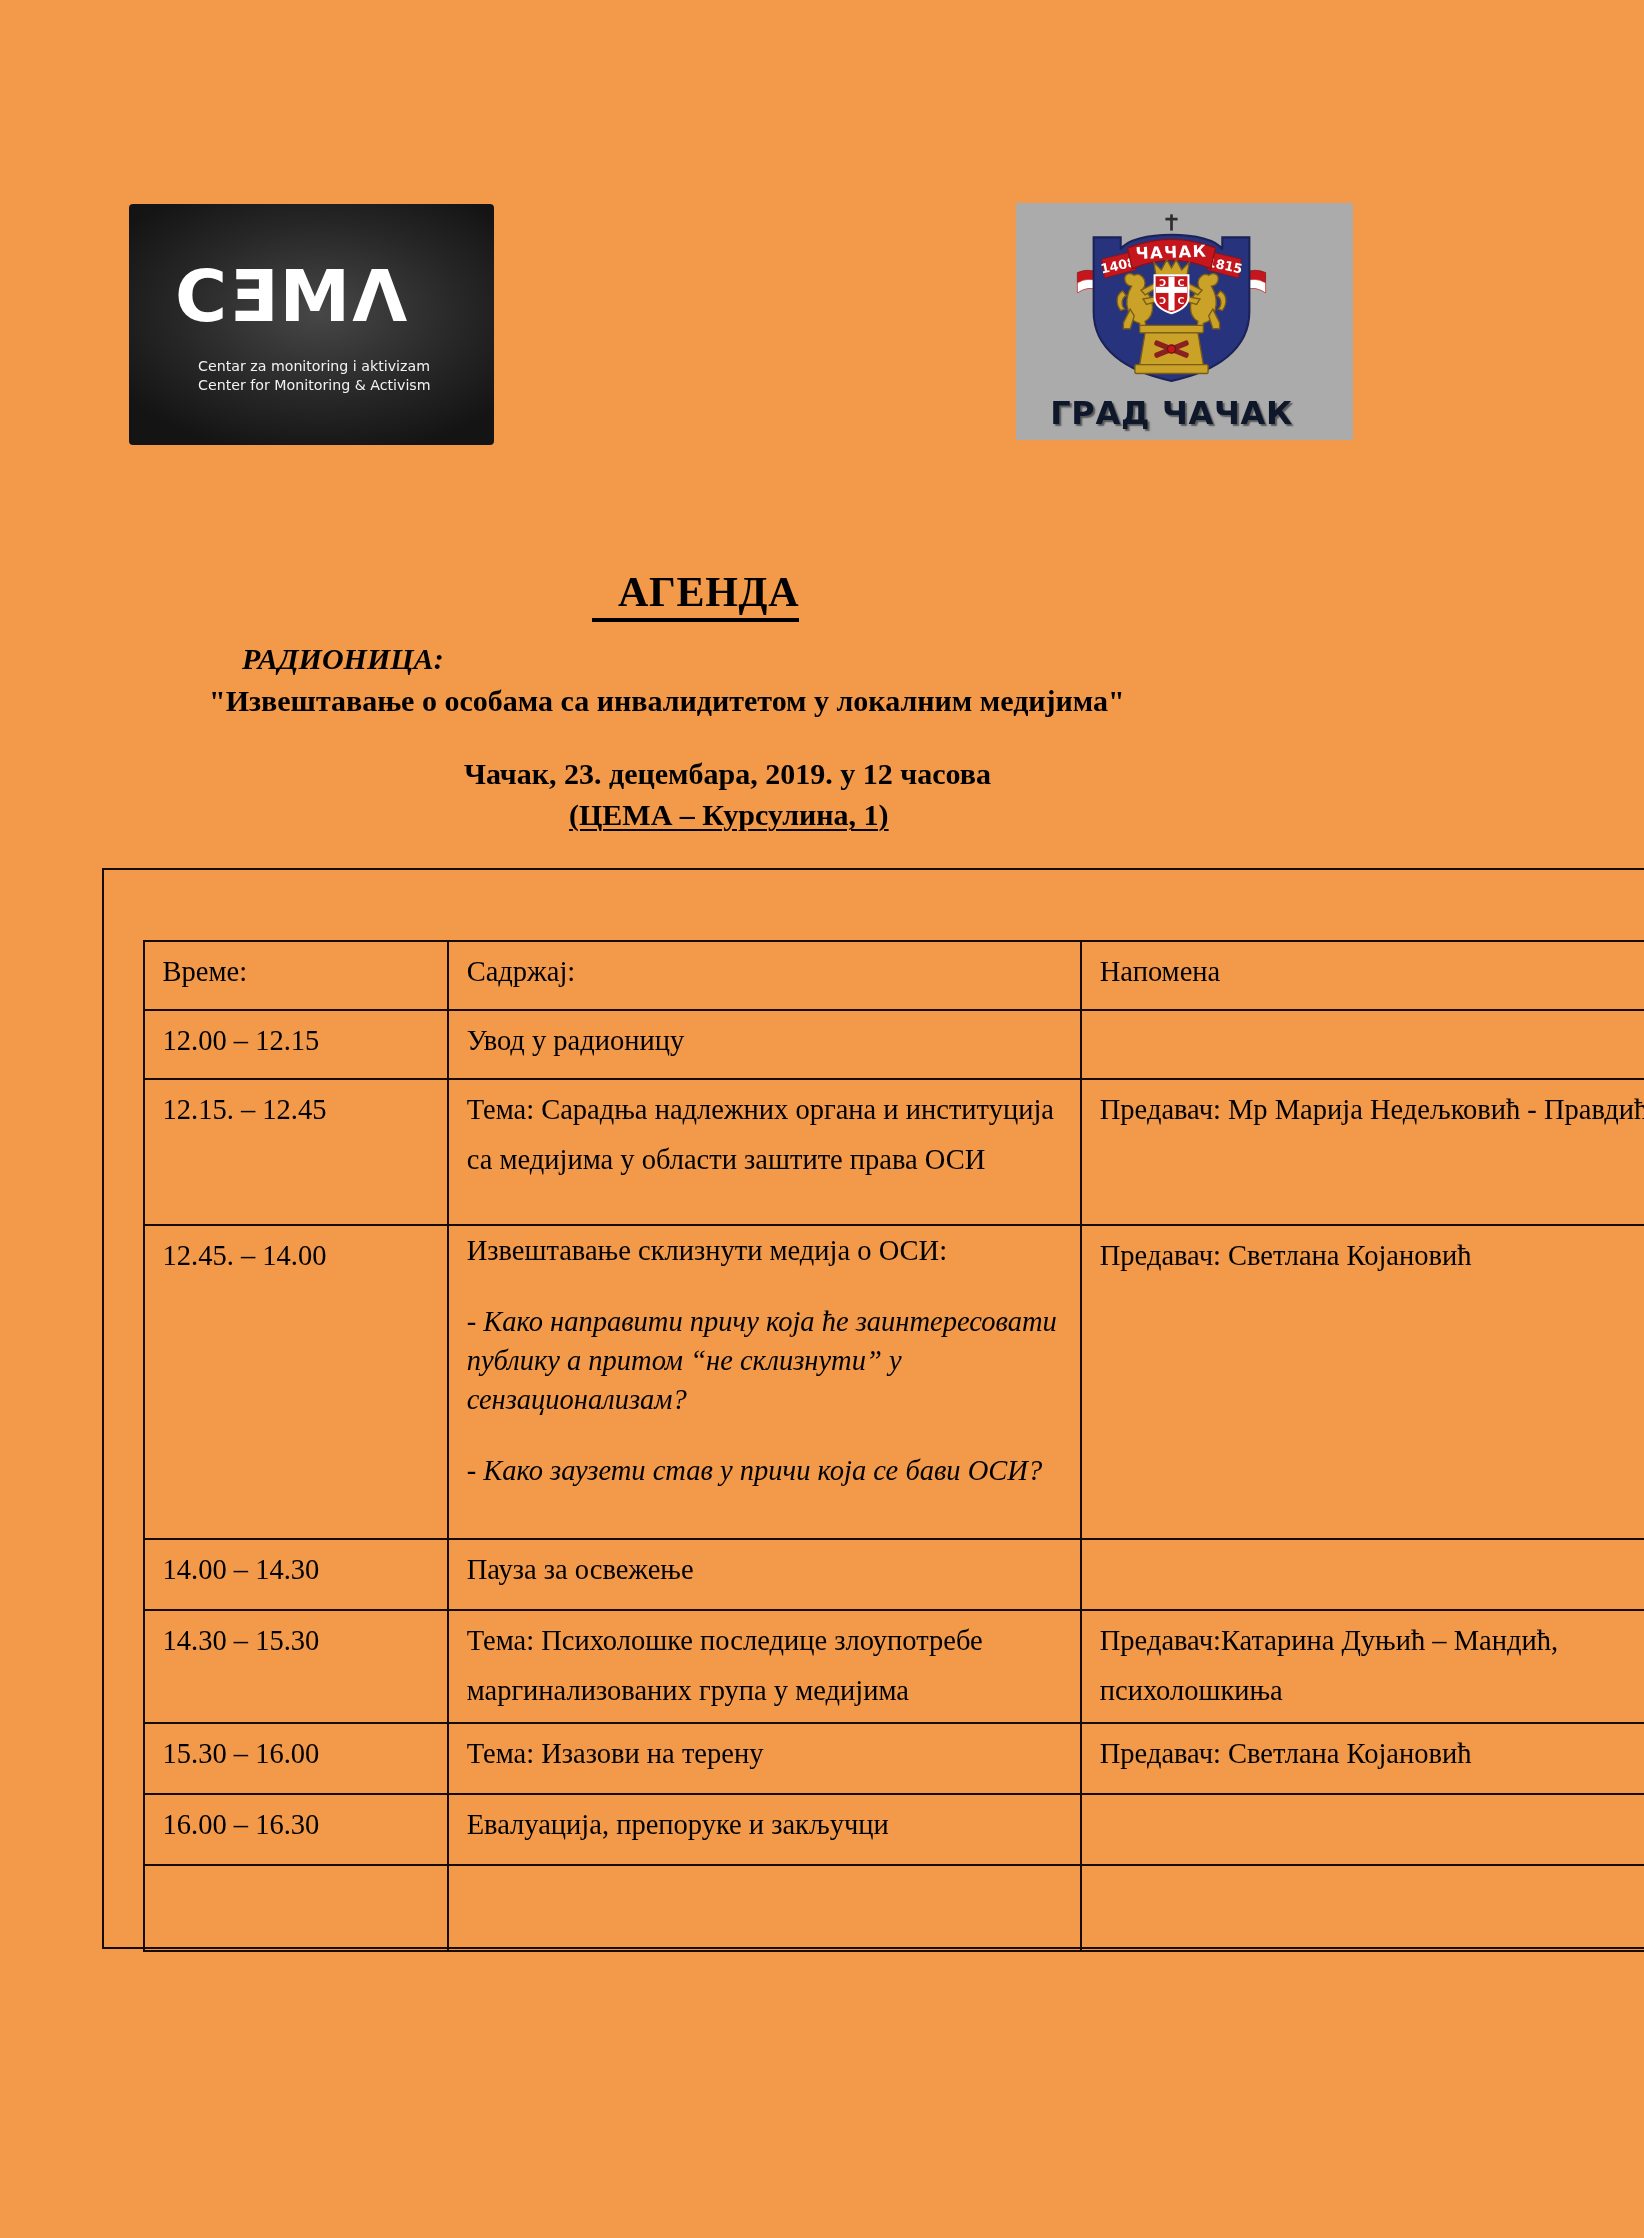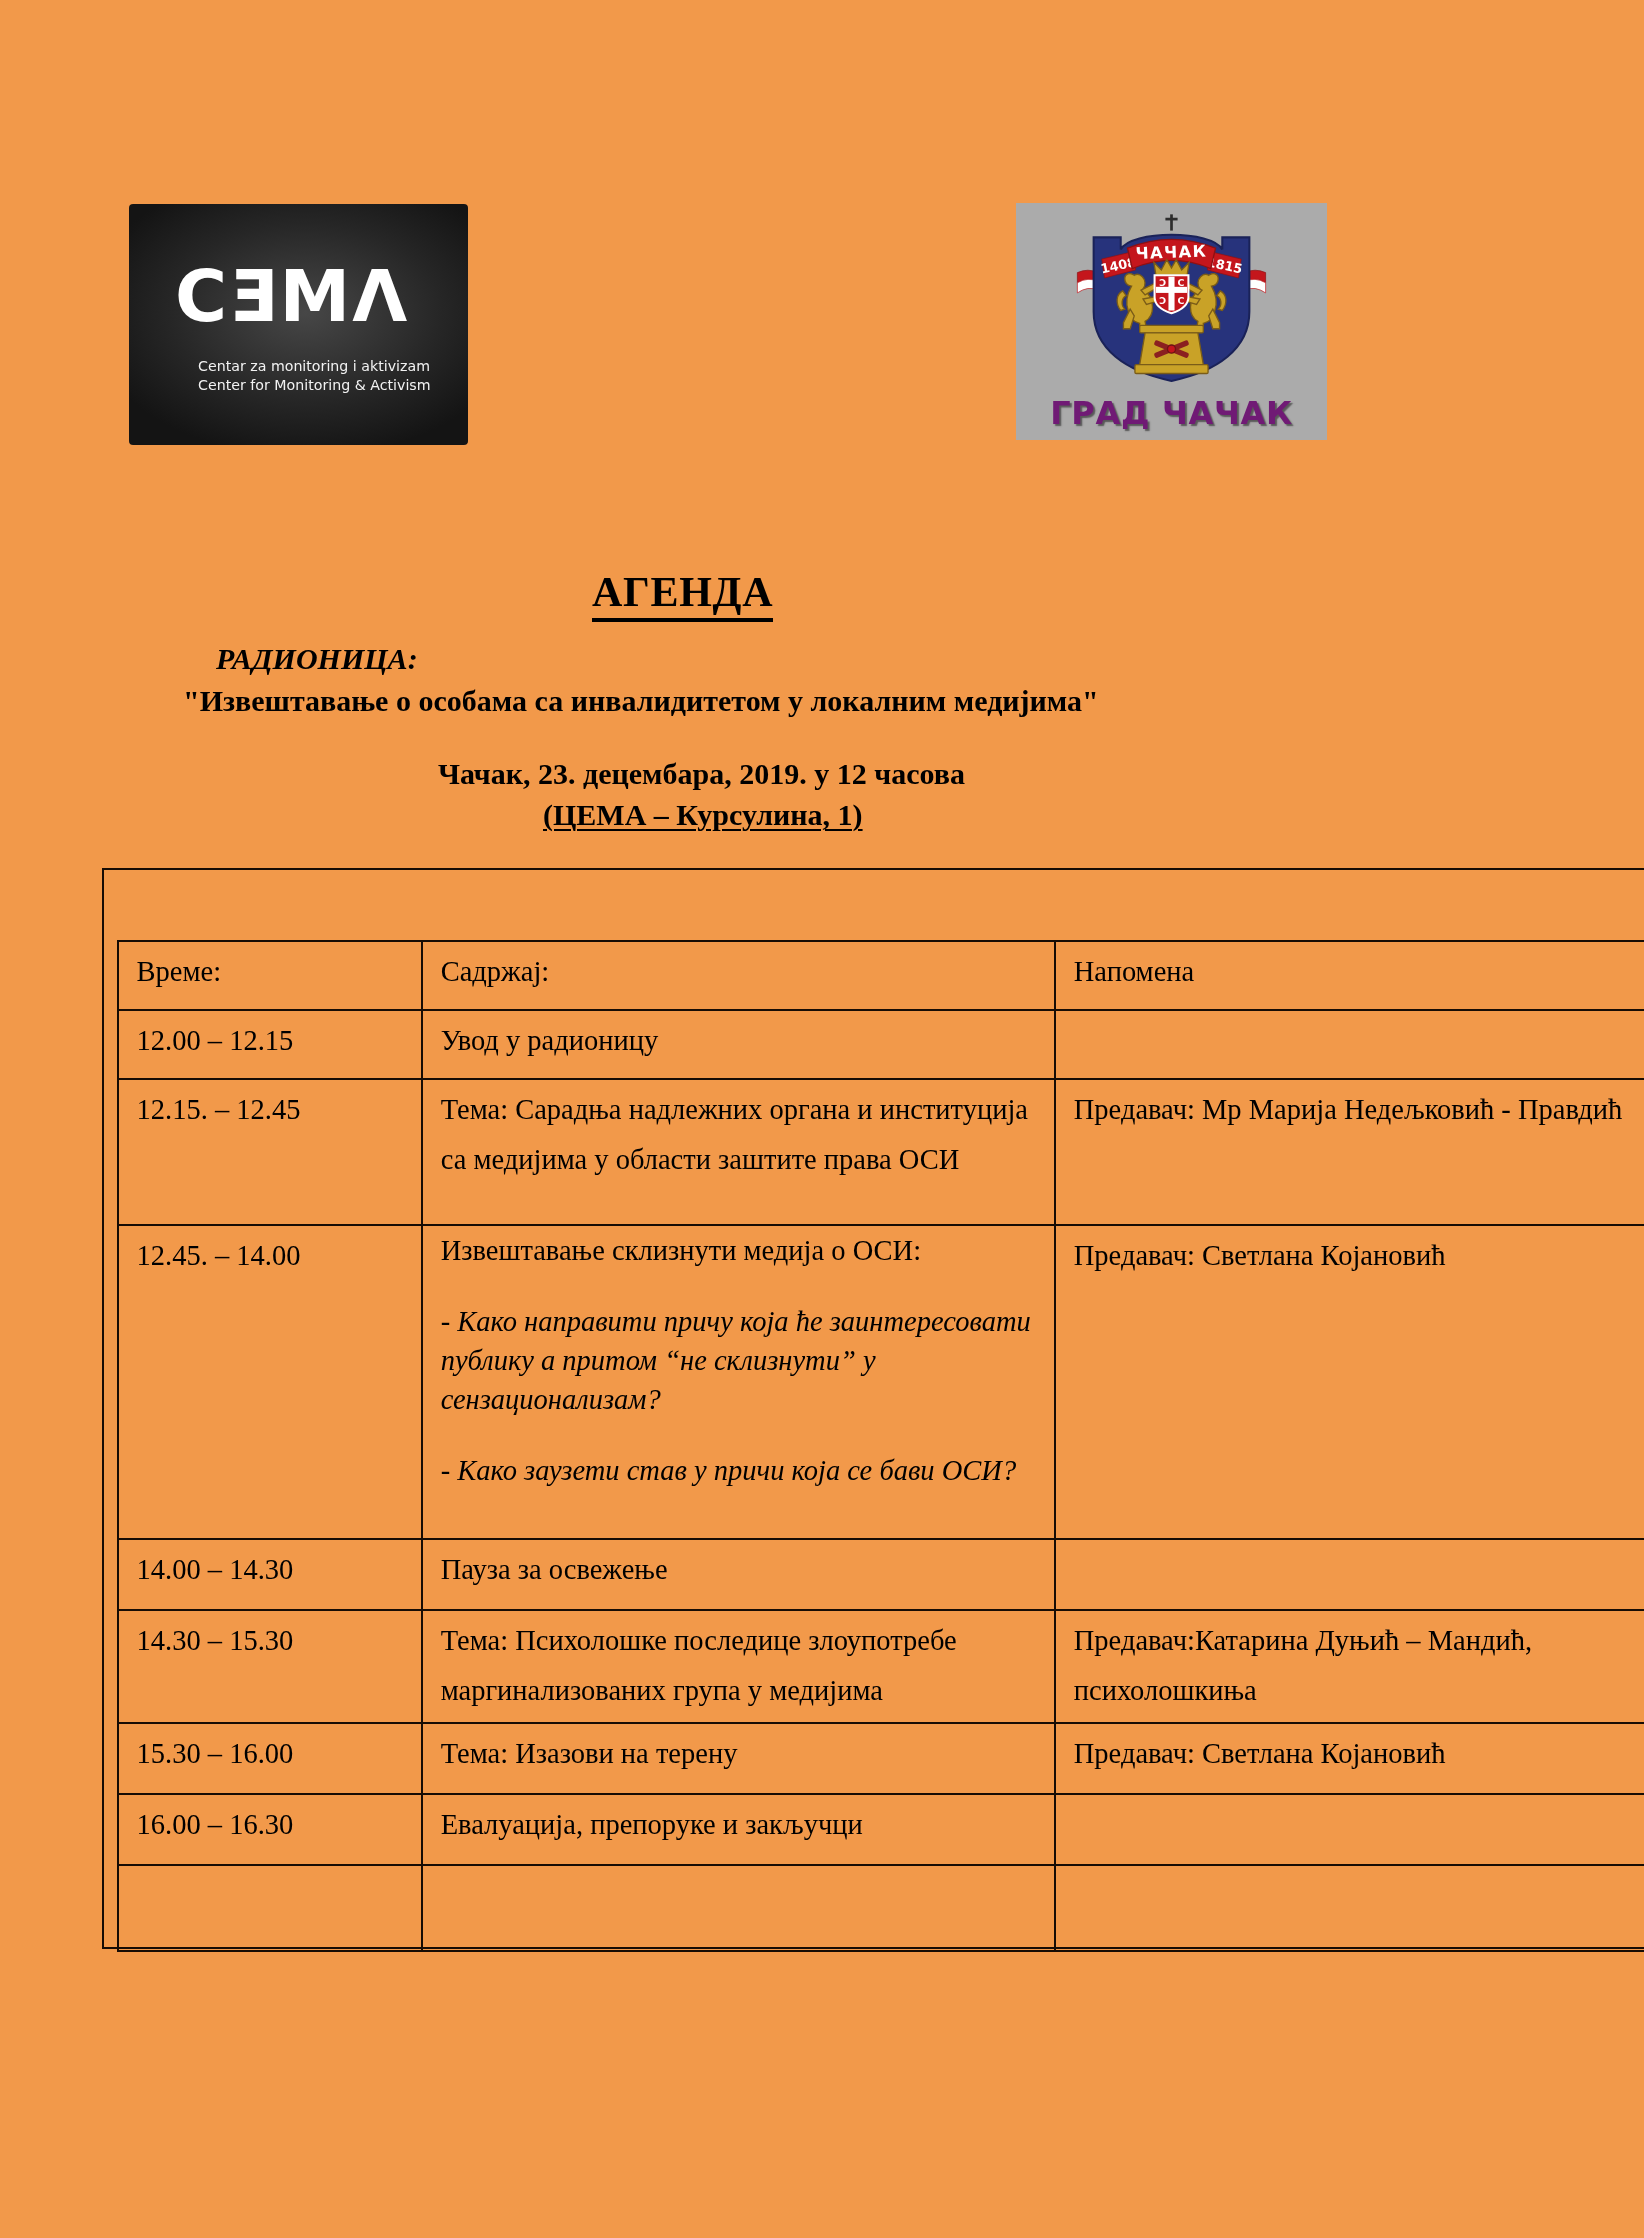--- a/index.html
+++ b/index.html
@@ -4,21 +4,21 @@
 <style>
   html,body { margin:0; padding:0; }
   body {
     width:1644px; height:2239px;
     background:#F2994A;
     position:relative;
     font-family:"Liberation Serif","DejaVu Serif",serif;
     color:#000;
     overflow:hidden;
   }
-  .abs { position:absolute; }
+  .abs { position:absolute;padding-left:26px; }
 
   
   .cema-box {
     left:129px; top:204px; width:339px; height:241px;
     background:radial-gradient(ellipse 65% 60% at 52% 45%, #474747 0%, #262626 62%, #141414 100%);
     border-radius:4.1px;
   }
   .cema-wordmark {
     position:absolute; left:46px; top:57px;
     font-family:"DejaVu Sans","Liberation Sans",sans-serif;
@@ -34,21 +34,21 @@
   
   .cacak-box {
     left:1016px; top:203px; width:311px; height:237px;
     background:#ABABAB;
   }
   .cacak-caption {
     position:absolute; left:0; top:191px; width:311px;
     text-align:center;
     font-family:"DejaVu Sans","Liberation Sans",sans-serif;
     font-weight:bold; font-size:32px; letter-spacing:0.7px;
-    color:#701a75; text-shadow:2px 2px 1.4px rgba(60,60,60,0.75);
+    color:#0f172a; text-shadow:2px 2px 1.4px rgba(60,60,60,0.75);
   }
   .coat { position:absolute; left:37px; top:6.8px; }
 
   
   .doc-title {
     left:592px; top:549px;
     font-size:42px; font-weight:bold; letter-spacing:0.7px;
     border-bottom:4.1px solid #000; padding-bottom:2px;margin-top:19px;
   }
   .h-line { font-size:30px; font-weight:bold; white-space:nowrap; }

